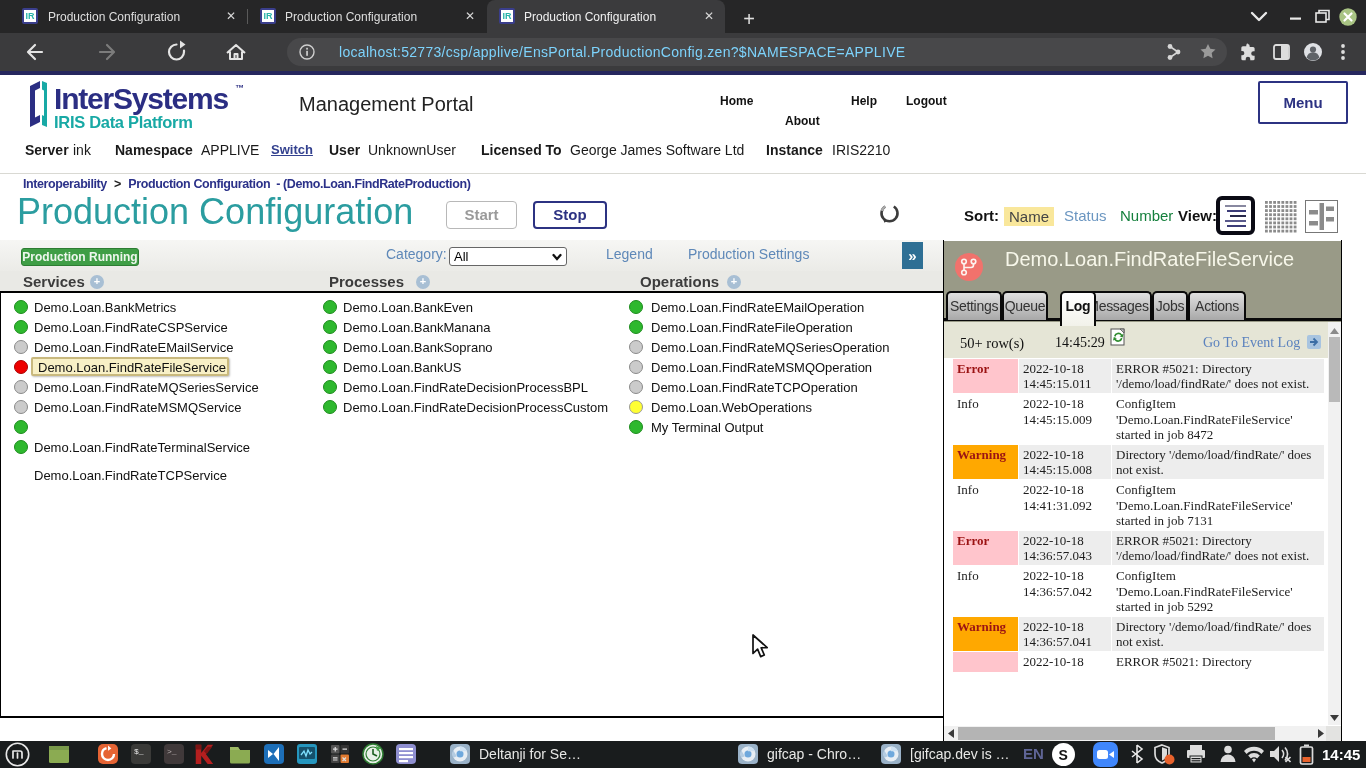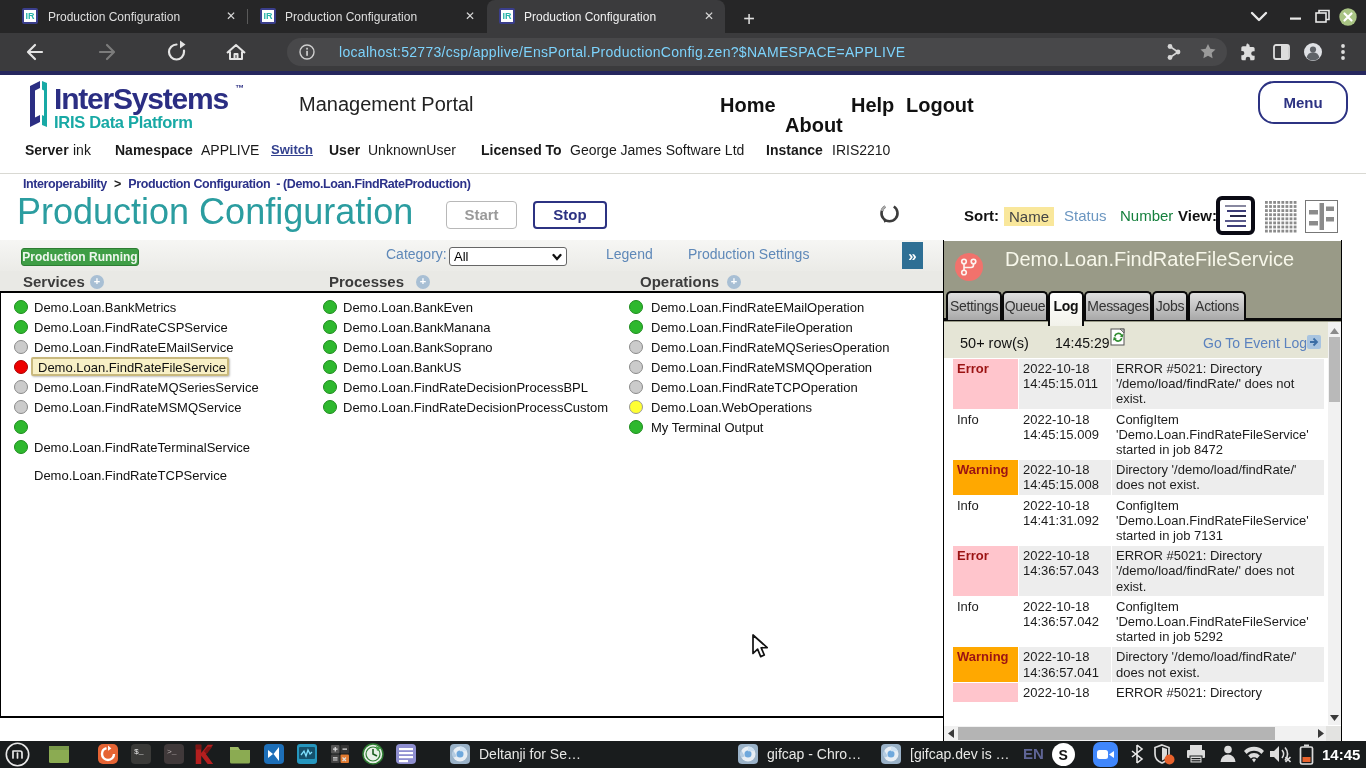--- a/index.html
+++ b/index.html
@@ -15,22 +15,22 @@
 .tabsep { position:absolute; top:9px; width:1px; height:15px; background:#5a5a5a; }
 #newtab { position:absolute; left:737px; top:8px; width:24px; height:24px; color:#e0e0e0; font-size:20px; line-height:22px; text-align:center; font-weight:300; }
 #winctl { position:absolute; right:0; top:0; height:33px; }
 #addrbar { position:absolute; left:0; top:33px; width:1366px; height:38px; background:#3b3b3d; }
 #urlpill { position:absolute; left:287px; top:5px; width:940px; height:28px; background:#48484a; border-radius:14px; }
 #urltext { position:absolute; left:339px; top:11px; font-size:14px; letter-spacing:0.3px; color:#7dd3fc; white-space:nowrap; }
 
 #navyline { position:absolute; left:0; top:71px; width:1366px; height:4px; background:#26275e; }
 #pagehead { position:absolute; left:0; top:75px; width:1366px; height:99px; background:#fff; }
 #mplabel { position:absolute; left:299px; top:18px; font-size:20px; color:#222; }
-.navlink { position:absolute; top:19px; font-size:20px; font-weight:bold; color:#111; }
-#menubtn { position:absolute; left:1258px; top:6px; width:90px; height:43px; border:2px solid #2c3282; border-radius:16px; color:#2c3282; font-weight:bold; font-size:15px; text-align:center; line-height:39px; }
+.navlink { position:absolute; top:19px; font-size:12px; font-weight:bold; color:#111; }
+#menubtn { position:absolute; left:1258px; top:6px; width:90px; height:43px; border:2px solid #2c3282; border-radius:2px; color:#2c3282; font-weight:bold; font-size:15px; text-align:center; line-height:39px; }
 #serverrow { position:absolute; left:0px; top:142px; width:100%; height:22px; font-size:14px; color:#1a1a1a; }
 #serverrow b { font-weight:bold; }
 #serverrow span { position:absolute; white-space:nowrap; }
 #hr1 { position:absolute; left:0; top:173px; width:1366px; height:1px; background:#d9d9d3; }
 #crumbs { position:absolute; left:23px; top:177px; font-size:12.5px; letter-spacing:-0.4px; font-weight:bold; color:#2b3189; }
 #crumbs .gt { color:#222; font-weight:bold; padding:0 4px; letter-spacing:0; }
 #bigtitle { position:absolute; left:17px; top:191px; font-size:36px; color:#2b9da0; letter-spacing:0px; }
 .bigbtn { position:absolute; top:201px; height:28px; border-radius:4px; font-size:15px; font-weight:bold; text-align:center; background:#fff; }
 #startbtn { left:446px; width:71px; border:1px solid #b8b8b8; color:#9a9a9a; line-height:26px; }
 #stopbtn { left:533px; width:74px; border:2px solid #2c3282; color:#2c3282; line-height:24px; }
@@ -56,21 +56,21 @@
 #selbox { position:absolute; left:30px; top:64px; width:198px; height:19px; background:#f8f0c6; border:2px solid #c9b97e; border-radius:2px; box-shadow:1px 1px 2px rgba(0,0,0,0.25); }
 
 #panel { position:absolute; left:943px; top:240px; width:399px; height:501px; border-left:1px solid #000; border-right:1px solid #000; border-bottom:1px solid #000; background:#fff; }
 #panelhead { position:absolute; left:0; top:1px; width:397px; height:50px; background:#999a87; }
 #pico { position:absolute; left:11px; top:12px; width:28px; height:28px; border-radius:50%; background:#f1726c; }
 #ptitle { position:absolute; left:61px; top:7px; font-size:20px; color:#f7f7ea; }
 #ptabs { position:absolute; left:0; top:51px; width:397px; height:31px; background:#999a87; }
 #tabline { position:absolute; left:0; top:78px; width:397px; height:3px; background:#0a0a0a; z-index:1; }
 .ptab { position:absolute; top:0px; height:29px; border:2px solid #0a0a0a; border-bottom:none; border-radius:5px 5px 0 0; background:linear-gradient(#e0e0e0,#a8a8a8); font-size:14px; color:#333; text-align:center; z-index:2; letter-spacing:-0.3px; }
 .ptabon { background:linear-gradient(#ffffff,#f2f2ea); font-weight:bold; height:35px; z-index:5; color:#111; }
-#pcontent { position:absolute; left:0px; top:82px; width:397px; height:403px; background:#fff; overflow:hidden; }
+#pcontent { position:absolute; left:0px; top:82px; width:397px; height:403px; background:#fff; overflow:hidden;font-family:Liberation Serif, serif; }
 #beigebar { position:absolute; left:0; top:0; width:384px; height:36px; background:#e5e5d6; }
 #rowcount { position:absolute; left:16px; top:13px; font-size:14.5px; color:#111; }
 #reftime { position:absolute; left:111px; top:13px; font-size:14px; color:#111; }
 #gotolog { position:absolute; left:259px; top:13px; font-size:14px; color:#5b82be; }
 
 #ltable { position:absolute; left:8px; top:36px; width:373px; }
 #ltable td { font-size:13px; line-height:15.2px; vertical-align:top; padding:2px 4px; color:#1c1c1c; }
 #ltable .th td { color:#4d7eb3; font-weight:bold; font-size:14px; padding:6px 4px 2px 4px; }
 .cT { width:65px; }
 .cM { width:92px; }
@@ -368,21 +368,21 @@
           <path d="M9 10.8 v6.4 M9 14.5 h7 a2.5 2.5 0 0 0 2.5 -2.5 v-1.2"></path>
         </g>
       </svg>
     </div>
     <div id="ptitle">Demo.Loan.FindRateFileService</div>
   </div>
   <div id="tabline"></div>
   <div id="ptabs">
     <div class="ptab" style="left:2px;width:56px;line-height:26px;">Settings</div>
     <div class="ptab" style="left:58px;width:46px;line-height:26px;">Queue</div>
-    <div class="ptab ptabon" style="left:104px;width:36px;line-height:26px;">Log</div>
+    <div class="ptab ptabon" style="left:116px;width:36px;line-height:26px;">Log</div>
     <div class="ptab" style="left:140px;width:68px;line-height:26px;">Messages</div>
     <div class="ptab" style="left:208px;width:36px;line-height:26px;">Jobs</div>
     <div class="ptab" style="left:244px;width:58px;line-height:26px;">Actions</div>
   </div>
   <div id="pcontent">
     <div id="beigebar"></div>
         <div id="rowcount">50+ row(s)</div>
     <div id="reftime">14:45:29</div>
     <svg style="position:absolute;left:166px;top:6px;" width="17" height="18" viewBox="0 0 17 18">
       <rect x="1" y="1" width="13" height="16" fill="#fff" stroke="#555" stroke-width="1"></rect>

